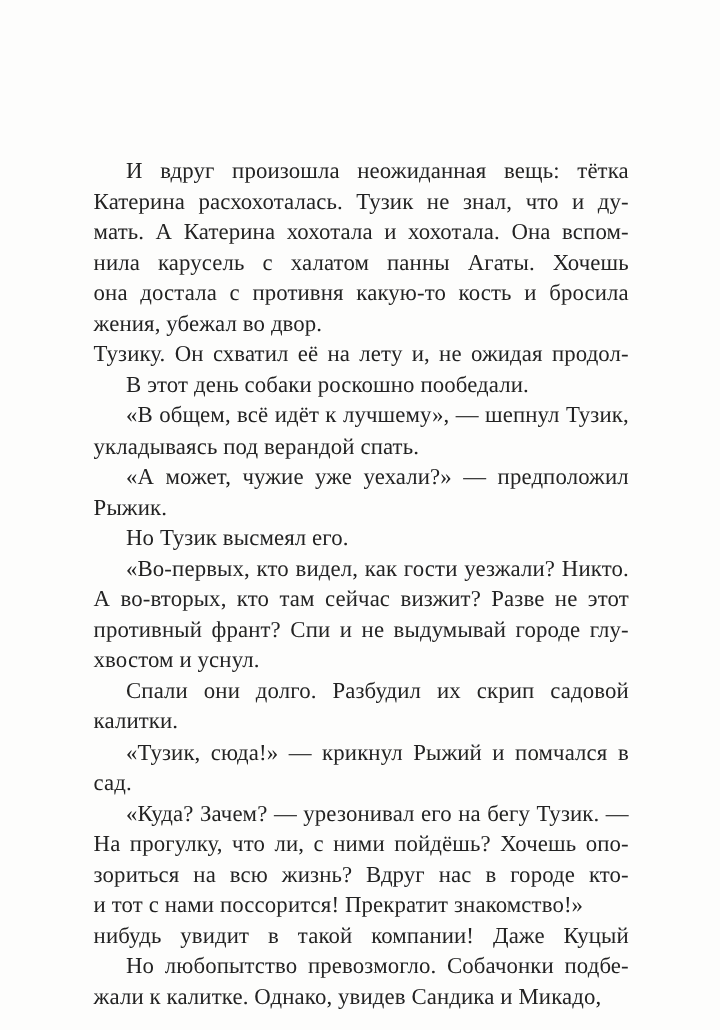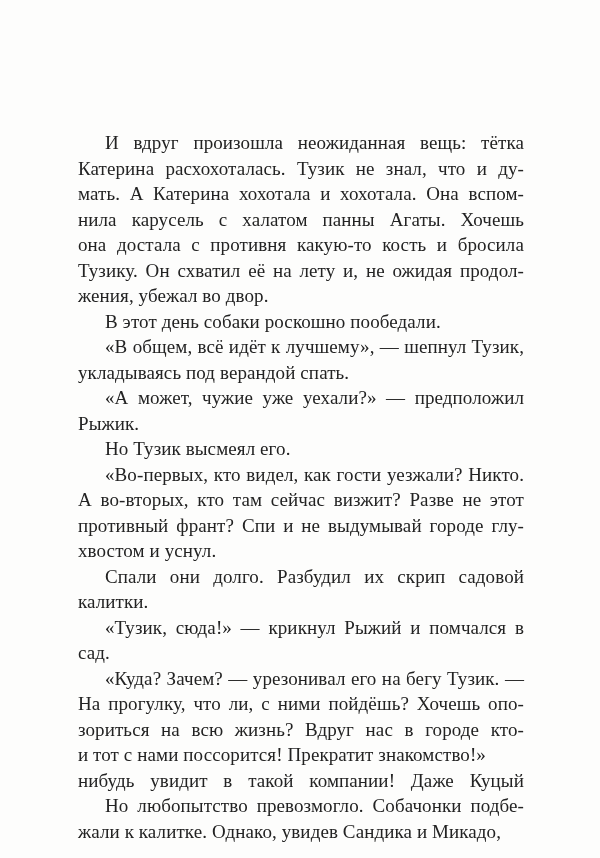--- a/index.html
+++ b/index.html
@@ -64,22 +64,22 @@
 <body>
 
 <div class="page">
   <div class="text-block">
       <div class="paragraph">
         <div class="line first">И вдруг произошла неожиданная вещь: тётка</div>
         <div class="line">Катерина расхохоталась. Тузик не знал, что и ду-</div>
         <div class="line">мать. А Катерина хохотала и хохотала. Она вспом-</div>
         <div class="line">нила карусель с халатом панны Агаты. Хочешь</div>
         <div class="line">она достала с противня какую-то кость и бросила</div>
+        <div class="line last">жения, убежал во двор.</div>
         <div class="line">Тузику. Он схватил её на лету и, не ожидая продол-</div>
-        <div class="line last">жения, убежал во двор.</div>
       </div>
       <div class="paragraph">
         <div class="line first last">В этот день собаки роскошно пообедали.</div>
       </div>
       <div class="paragraph">
         <div class="line first">«В общем, всё идёт к лучшему», — шепнул Тузик,</div>
         <div class="line last">укладываясь под верандой спать.</div>
       </div>
       <div class="paragraph">
         <div class="line first">«А может, чужие уже уехали?» — предположил</div>

